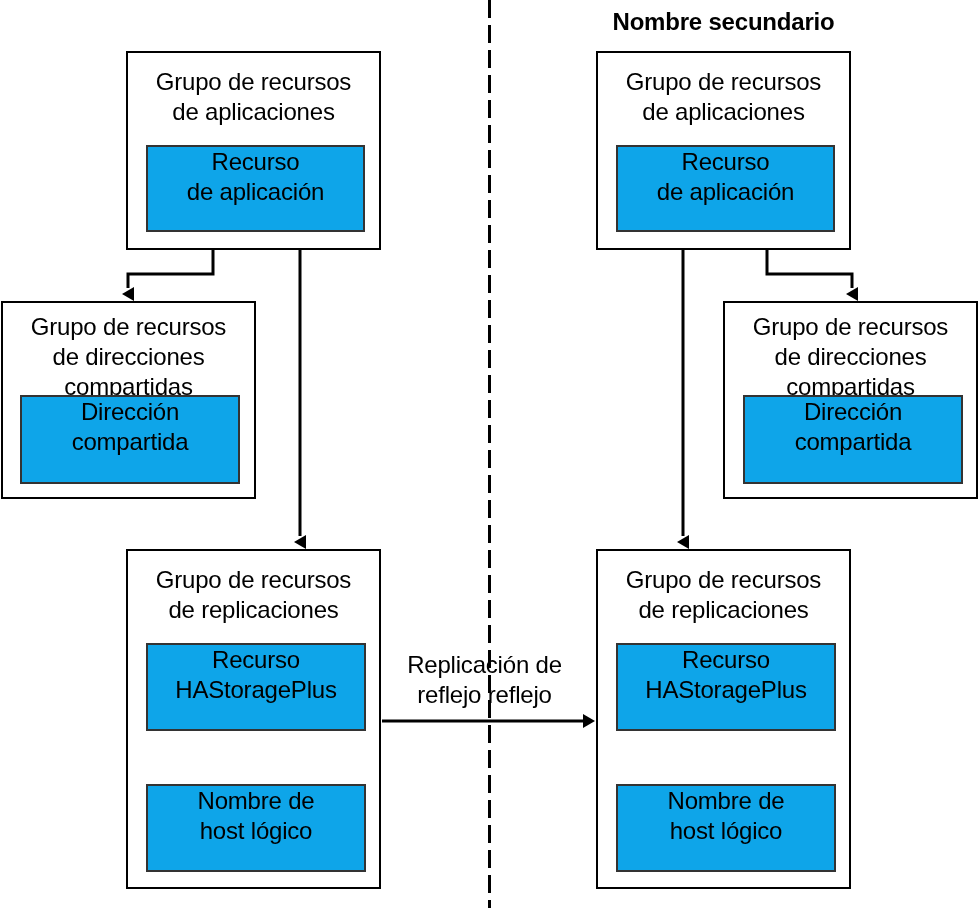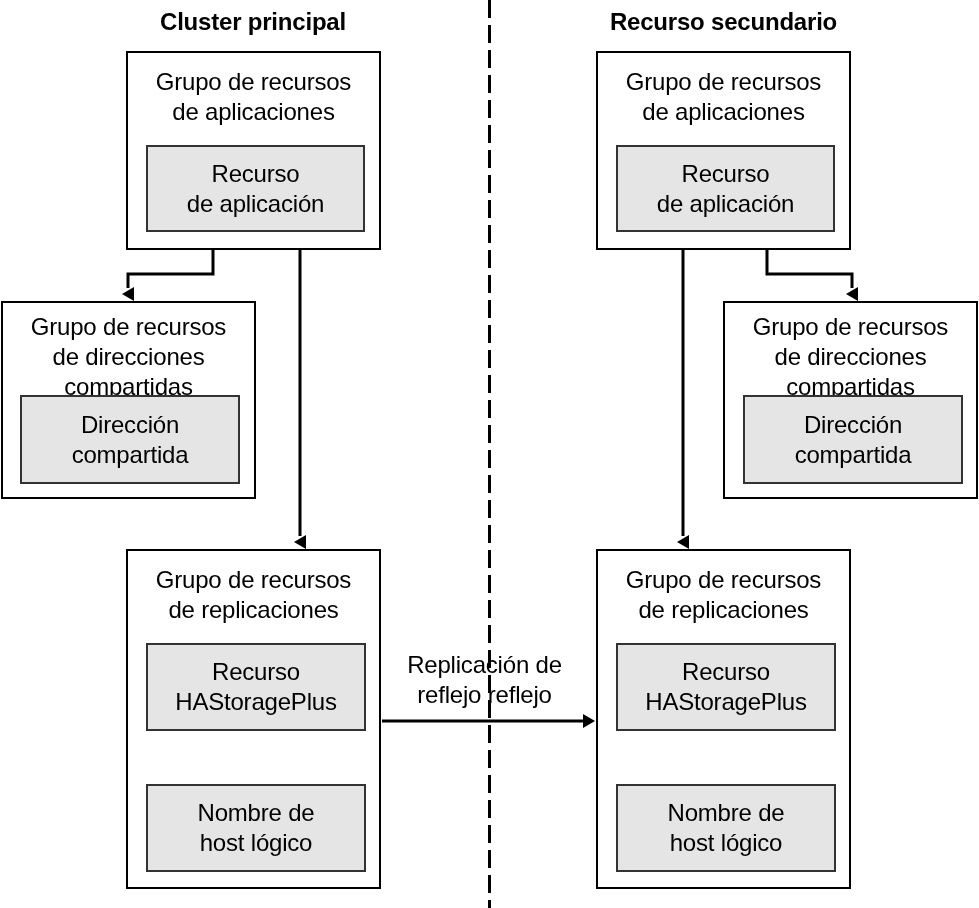--- a/index.html
+++ b/index.html
@@ -47,24 +47,24 @@
     right: 0;
     text-align: center;
     font-size: 24px;
     line-height: 30px;
     white-space: pre-line;
     letter-spacing: -0.2px;
   }
   .inner-box {
     position: absolute;
     border: 2px solid #333333;
-    background: #e5e5e5;
+    background: #0ea5e9;
     box-sizing: border-box;
     display: flex;
-    align-items: center;
+    align-items: flex-start;
     justify-content: center;
   }
   .inner-label {
     font-size: 24px;
     line-height: 30px;
     text-align: center;
     white-space: pre-line;
     letter-spacing: -0.2px;
   }
   .edge-label {
@@ -101,21 +101,20 @@
 
     <path d="M382,721 L584,721" fill="none" stroke="#000000" stroke-width="3" marker-end="url(#arrowhead-right)"></path>
 
     <path d="M767,249 L767,274 L852,274 L852,288" fill="none" stroke="#000000" stroke-width="3" marker-end="url(#arrowhead)"></path>
 
     <path d="M683,249 L683,536" fill="none" stroke="#000000" stroke-width="3" marker-end="url(#arrowhead)"></path>
 
     <path d="M723,730 L723,778" fill="none" stroke="#000000" stroke-width="3" marker-end="url(#arrowhead)"></path>
   </svg>
 
-  <div class="cluster-title" style="left:126px; top:8px; width:254px;">Cluster principal</div>
 
   <div class="box" style="left:126px; top:51px; width:255px; height:199px;">
     <div class="box-label" style="top:14px;">Grupo de recursos
 de aplicaciones</div>
     <div class="inner-box" style="left:18px; top:92px; width:219px; height:87px;">
       <div class="inner-label">Recurso
 de aplicación</div>
     </div>
   </div>
 
@@ -138,21 +137,21 @@
     </div>
     <div class="inner-box" style="left:18px; top:233px; width:220px; height:88px;">
       <div class="inner-label">Nombre de
 host lógico</div>
     </div>
   </div>
 
   <div class="edge-label" style="left:392px; top:650px; width:185px;">Replicación de
 reflejo reflejo</div>
 
-  <div class="cluster-title" style="left:596px; top:8px; width:255px;">Recurso secundario</div>
+  <div class="cluster-title" style="left:596px; top:8px; width:255px;">Nombre secundario</div>
 
   <div class="box" style="left:596px; top:51px; width:255px; height:199px;">
     <div class="box-label" style="top:14px;">Grupo de recursos
 de aplicaciones</div>
     <div class="inner-box" style="left:18px; top:92px; width:219px; height:87px;">
       <div class="inner-label">Recurso
 de aplicación</div>
     </div>
   </div>
 

